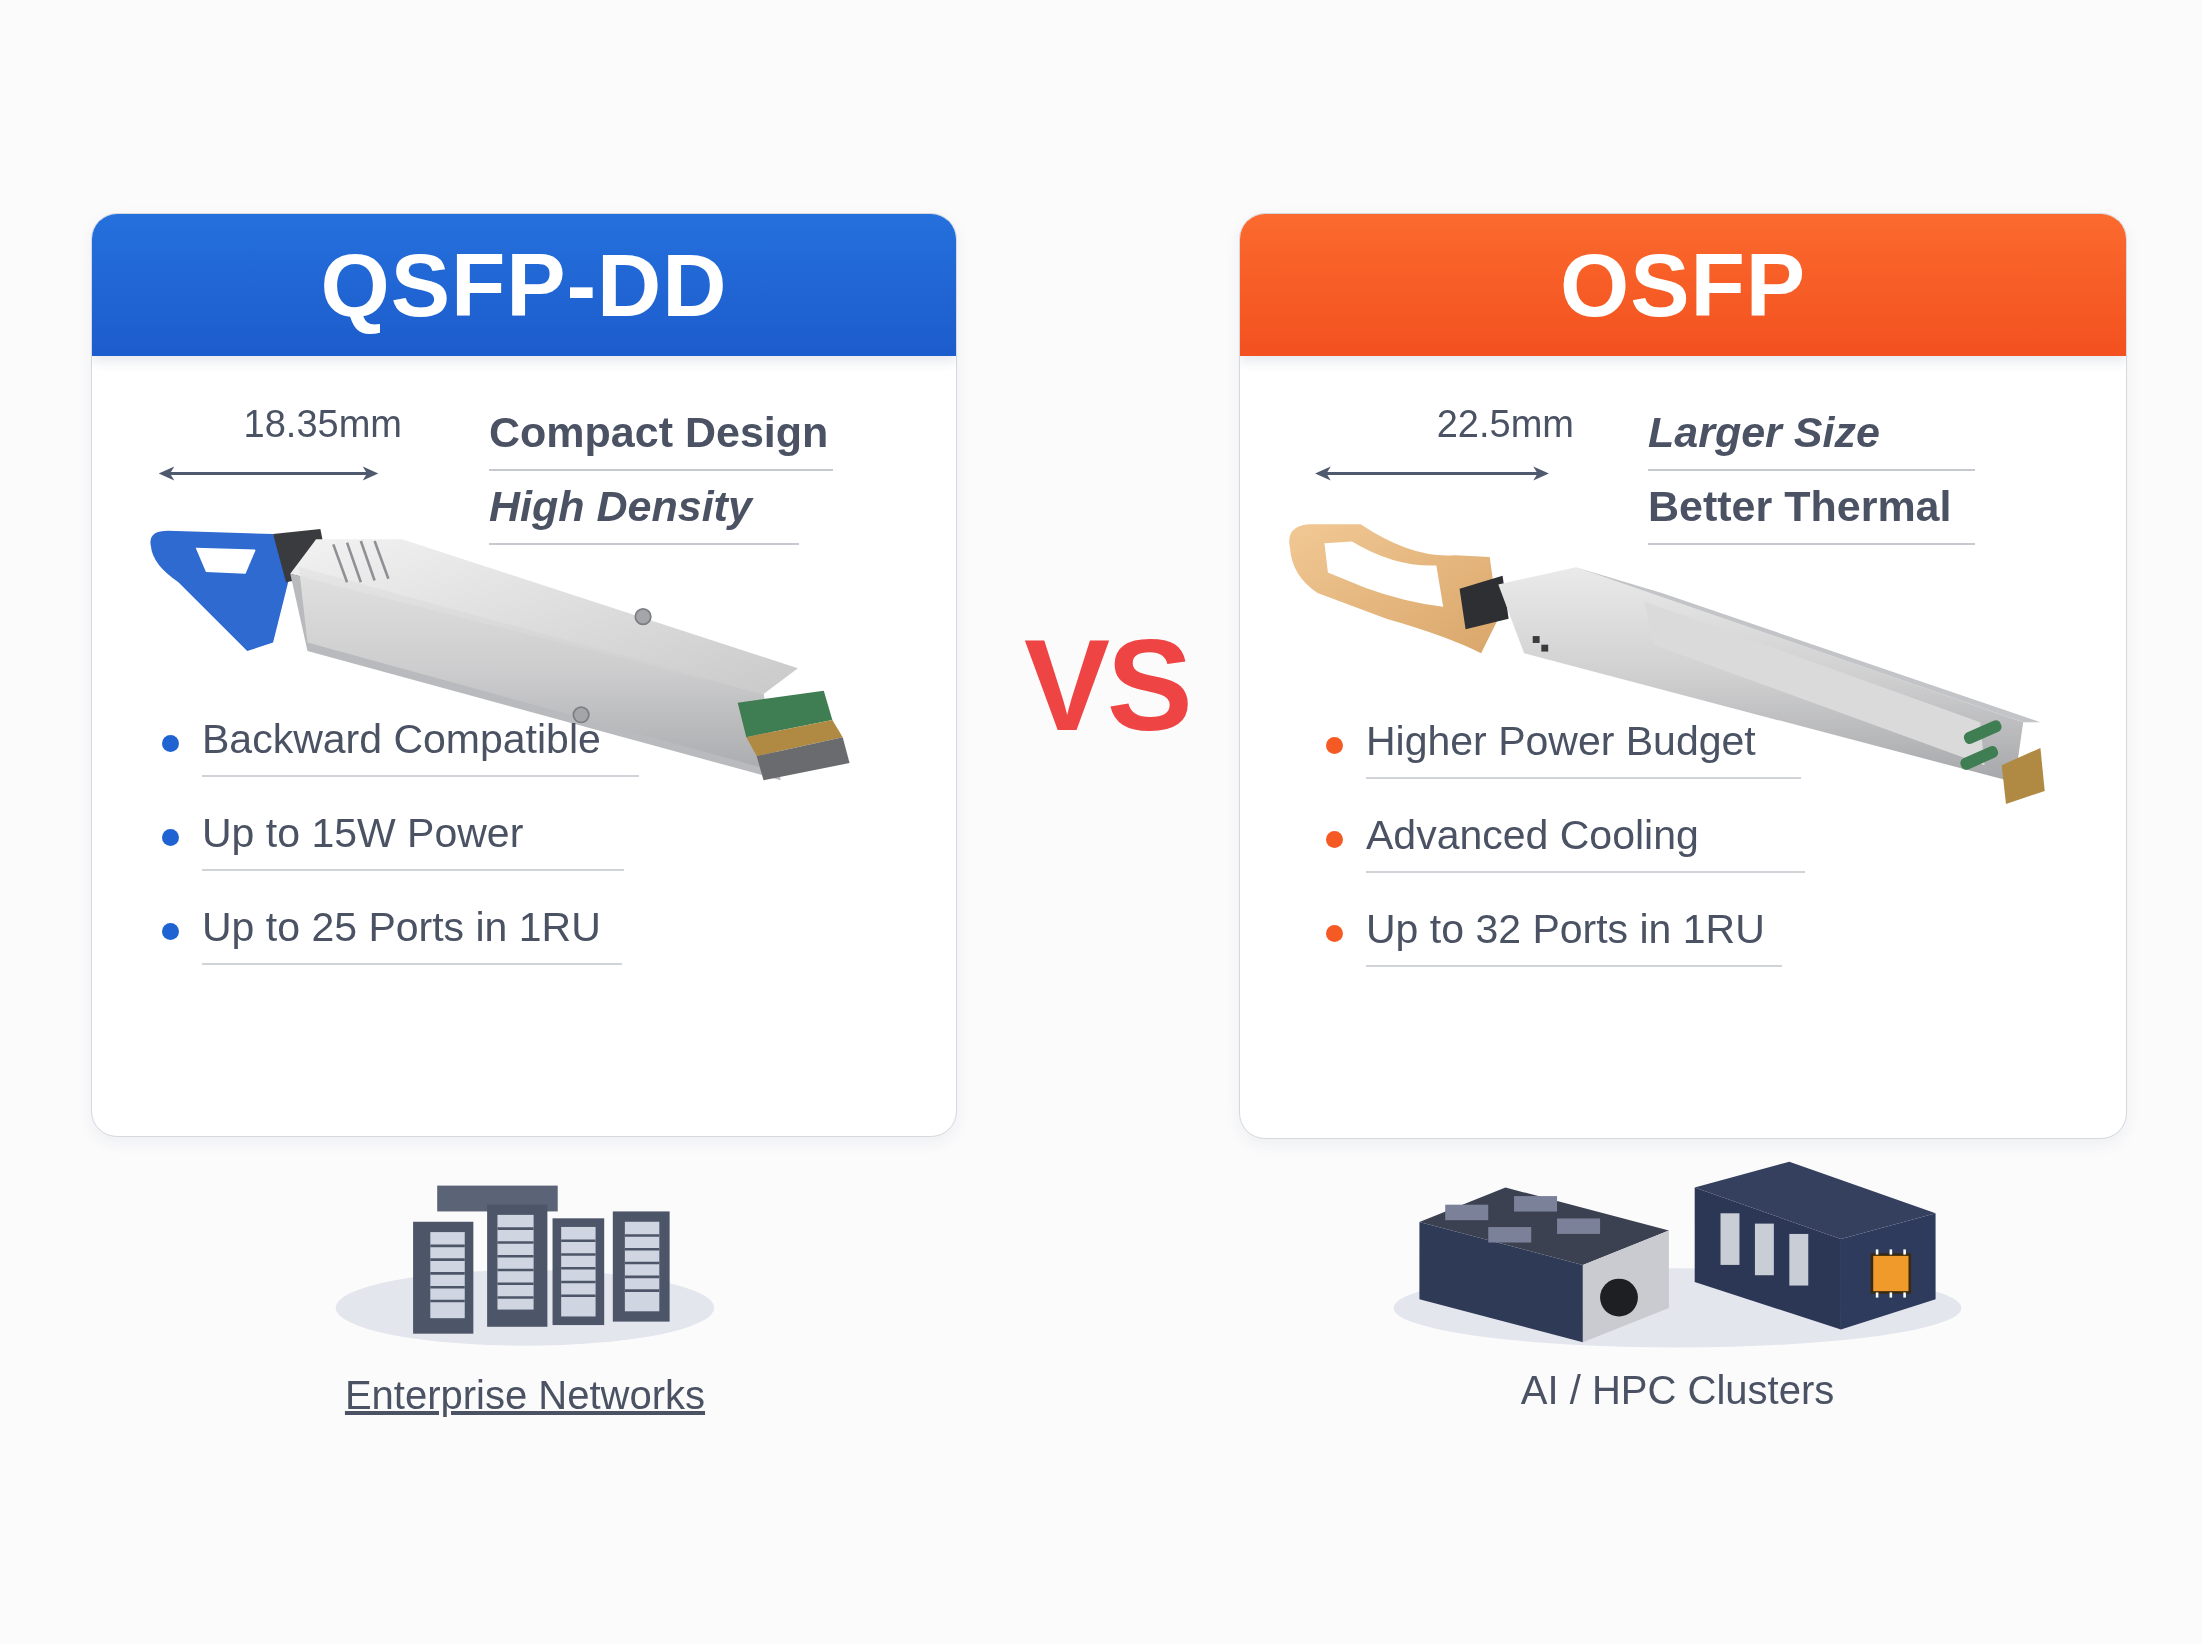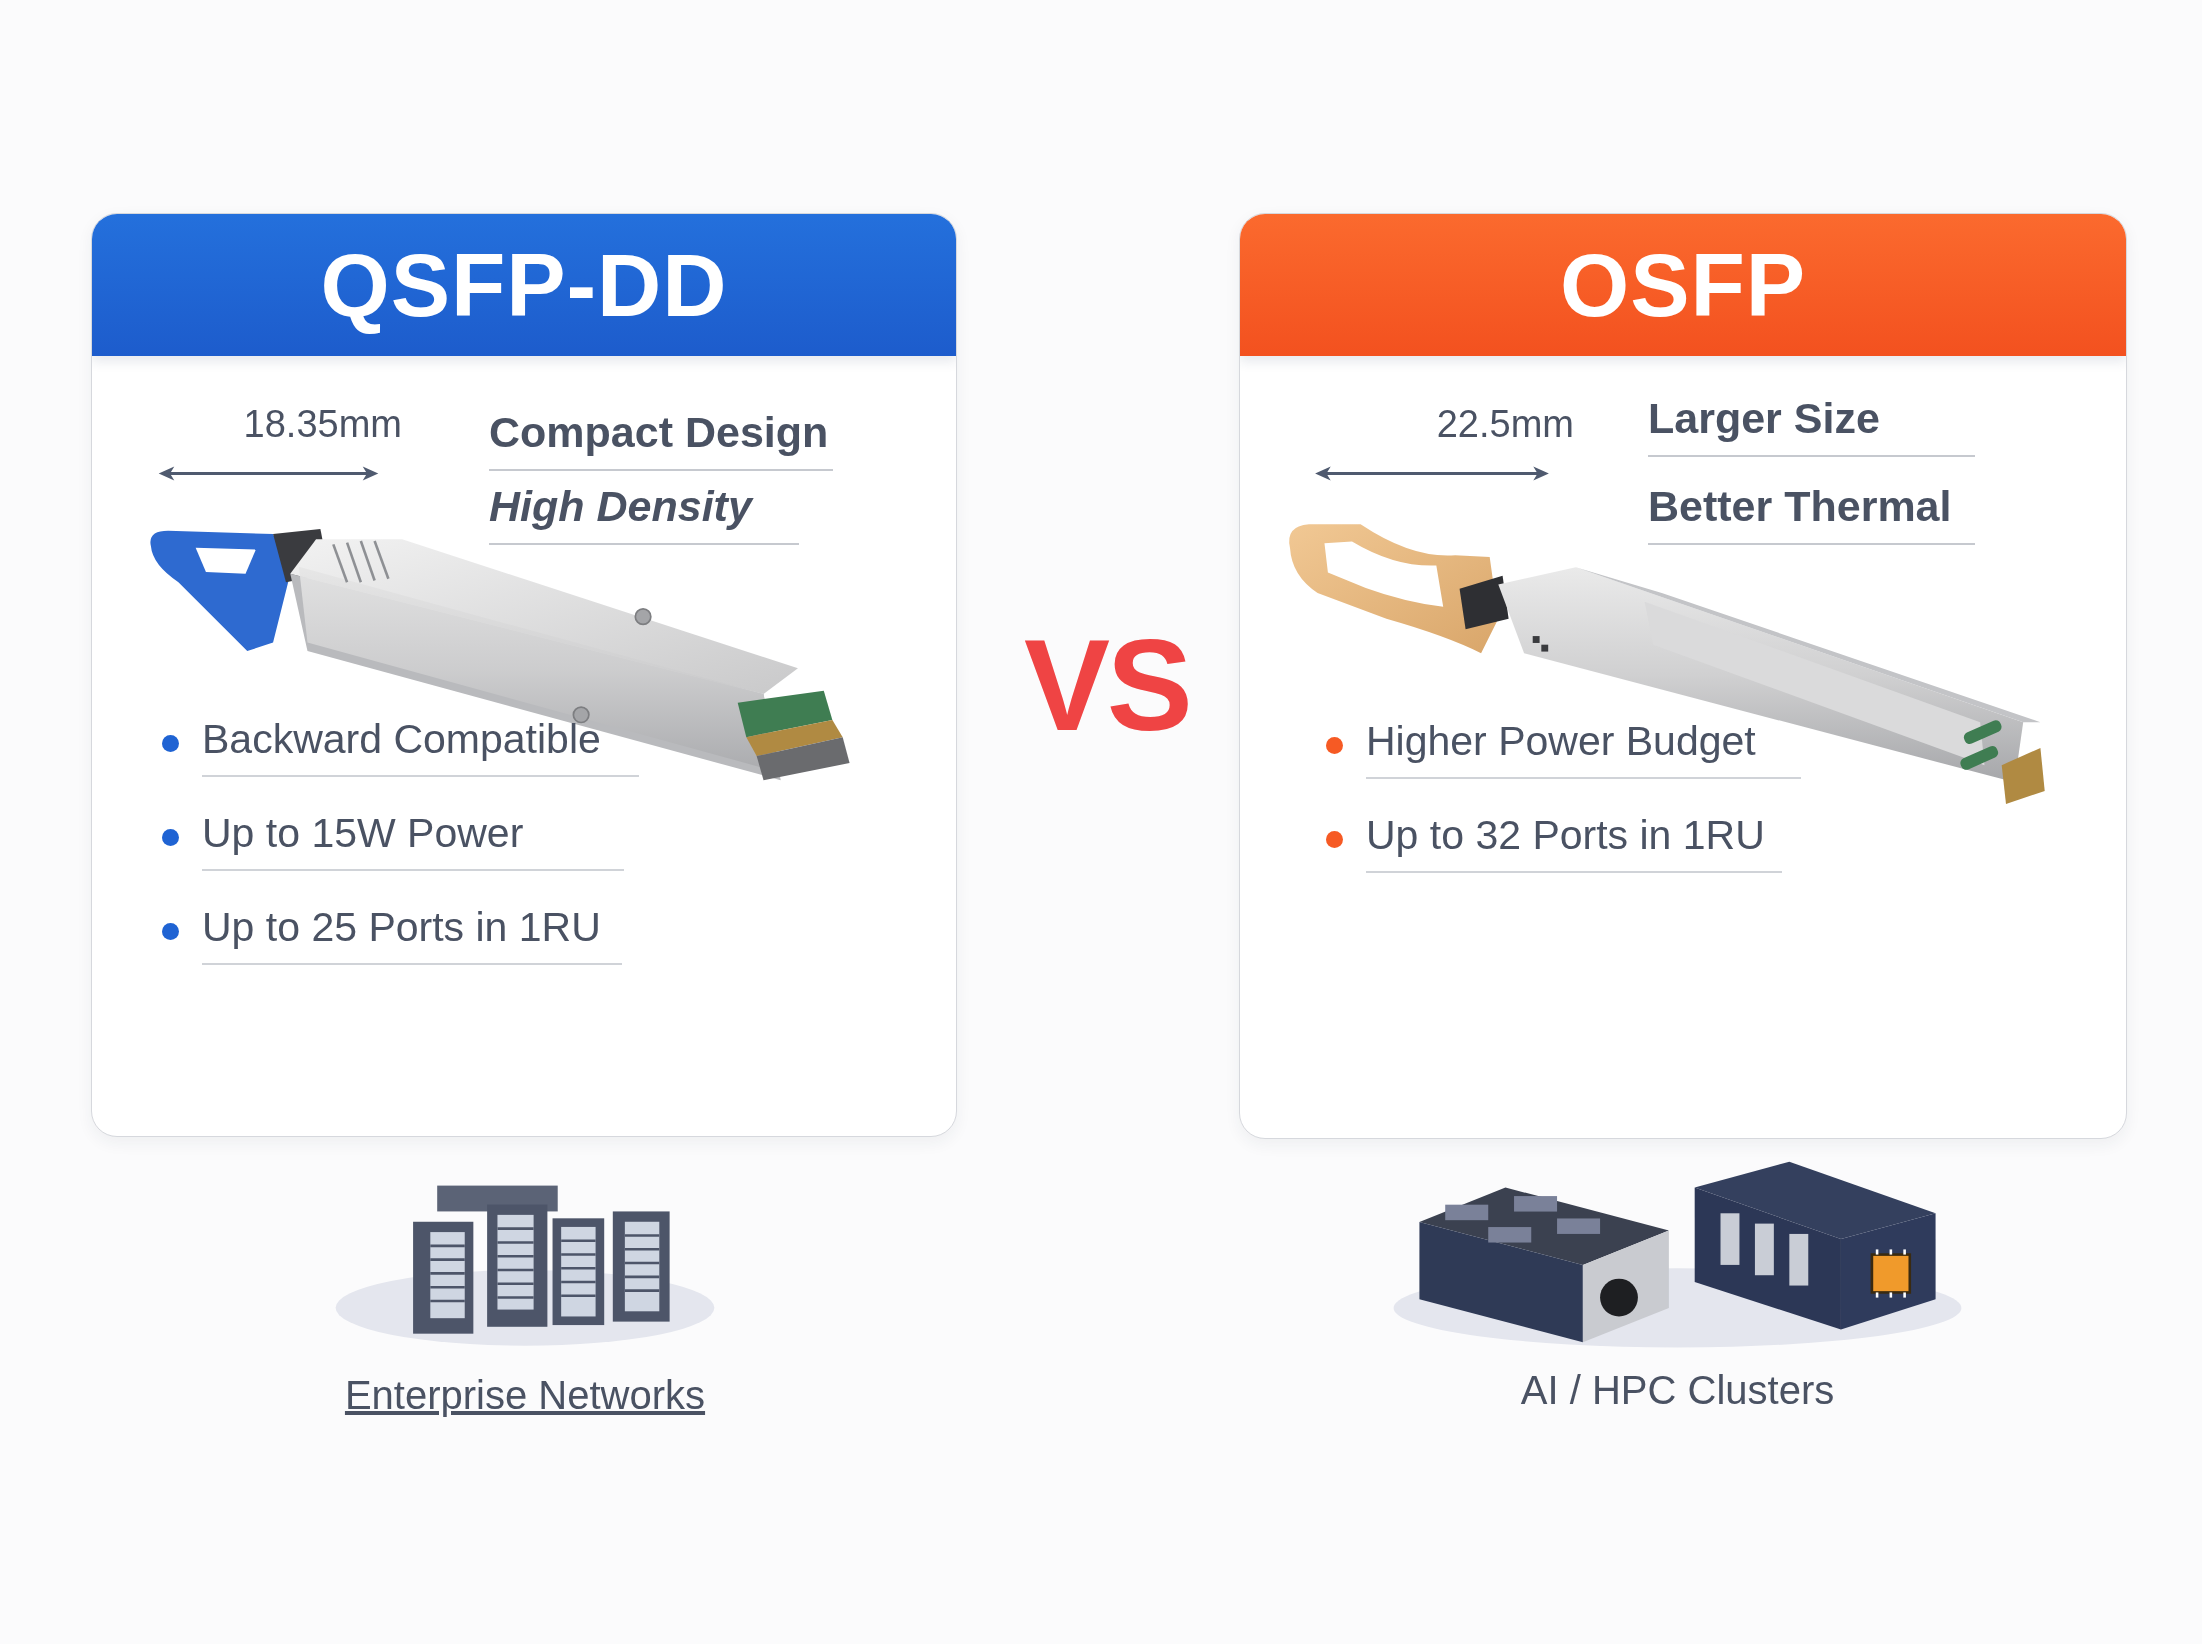--- a/index.html
+++ b/index.html
@@ -138,21 +138,21 @@
 
   <div class="dim" style="left:50px; top:189px; width:284px;">
     <div class="dim-label">22.5mm</div>
     <svg class="dim-arrow" style="top:62px;" width="284" height="20.6" viewBox="0 0 330 24">
       <line x1="10" y1="12" x2="320" y2="12" stroke="#4f5a6f" stroke-width="4"></line>
       <polygon points="0,12 22,2 16,12 22,22" fill="#4f5a6f"></polygon>
       <polygon points="330,12 308,2 314,12 308,22" fill="#4f5a6f"></polygon>
     </svg>
   </div>
 
-  <div class="feature" style="left:408px; top:180px; width:327px;">Larger Size</div>
+  <div class="feature" style="left:408px; top:194px; width:327px;font-style:italic;">Larger Size</div>
   <div class="feature" style="left:408px; top:268px; width:327px;">Better Thermal</div>
 
   <svg class="module" style="left:43px; top:293px;" width="792" height="327" viewBox="0 0 920 380">
     <defs>
       <linearGradient id="metalR" x1="0" y1="0" x2="0" y2="1">
         <stop offset="0" stop-color="#eaeaea"></stop>
           <stop offset="0.5" stop-color="#d0d0d1"></stop>
           <stop offset="1" stop-color="#a6a7aa"></stop>
       </linearGradient>
       <linearGradient id="tabR" x1="0" y1="0" x2="1" y2="1">
@@ -176,20 +176,24 @@
     </g>
     <path d="M835,300 L880,280 L885,330 L840,345 Z" fill="#b08a42"></path>
     <rect x="290" y="150" width="8" height="8" fill="#3a3b3e"></rect>
     <rect x="300" y="160" width="8" height="8" fill="#3a3b3e"></rect>
   </svg>
 
   <div class="bullets" style="left:126px; top:504px;">
     <div class="bullet-wrap"><div class="bullet-row" style="width:435px">
       <span class="bullet-dot" style="background:#f65a24"></span>
       <span>Higher Power Budget</span>
+    </div></div>
+    <div class="bullet-wrap"><div class="bullet-row" style="width:439px">
+      <span class="bullet-dot" style="background:#f65a24"></span>
+      <span>Advanced Cooling</span>
     </div></div>
     <div class="bullet-wrap"><div class="bullet-row" style="width:416px">
       <span class="bullet-dot" style="background:#f65a24"></span>
       <span>Up to 32 Ports in 1RU</span>
     </div></div>
   </div>
 </div>
 
 <div class="usecase" style="left:327px; top:1170px; width:396px;">
   <svg width="396" height="181" viewBox="0 0 460 210">

